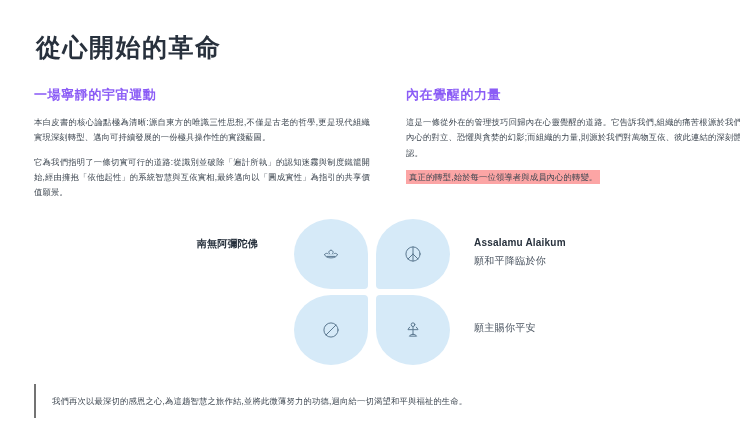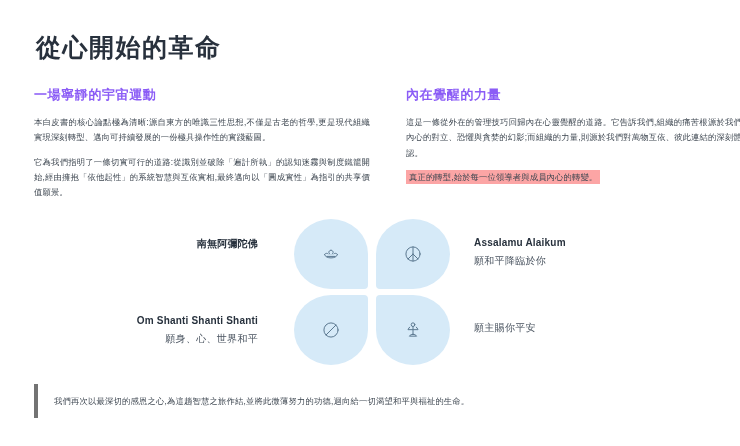--- a/index.html
+++ b/index.html
@@ -135,21 +135,21 @@
   .dlabel.right { text-align: left; left: 440px; }
   .dlabel.row1 { top: 22px; }
   .dlabel.row2 { top: 100px; }
 
   
   .footer-note {
     position: absolute;
     left: 34px;
     right: 34px;
     bottom: 28px;
-    border-left: 4px solid #737373;
+    border-left: 2px solid #737373;
     padding: 10px 0 10px 16px;
     box-sizing: border-box;
   }
   .footer-note .ftext {
     font-size: 8.3px;
     color: #3d4650;
     line-height: 1.7;
     letter-spacing: .2px;
   }
 </style>
@@ -230,24 +230,20 @@
 
     <div class="dlabel left row1">
       <div class="dtitle">南無阿彌陀佛</div>
     </div>
 
     <div class="dlabel right row1">
       <div class="dtitle">Assalamu Alaikum</div>
       <div class="dsub">願和平降臨於你</div>
     </div>
 
-    <div class="dlabel left row2">
-      <div class="dtitle">Om Shanti Shanti Shanti</div>
-      <div class="dsub">願身、心、世界和平</div>
-    </div>
 
     <div class="dlabel right row2">
       <div class="dsub">願主賜你平安</div>
     </div>
 
   </div>
 
   <div class="footer-note">
     <div class="ftext">我們再次以最深切的感恩之心,為這趟智慧之旅作結,並將此微薄努力的功德,迴向給一切渴望和平與福祉的生命。</div>
   </div>

